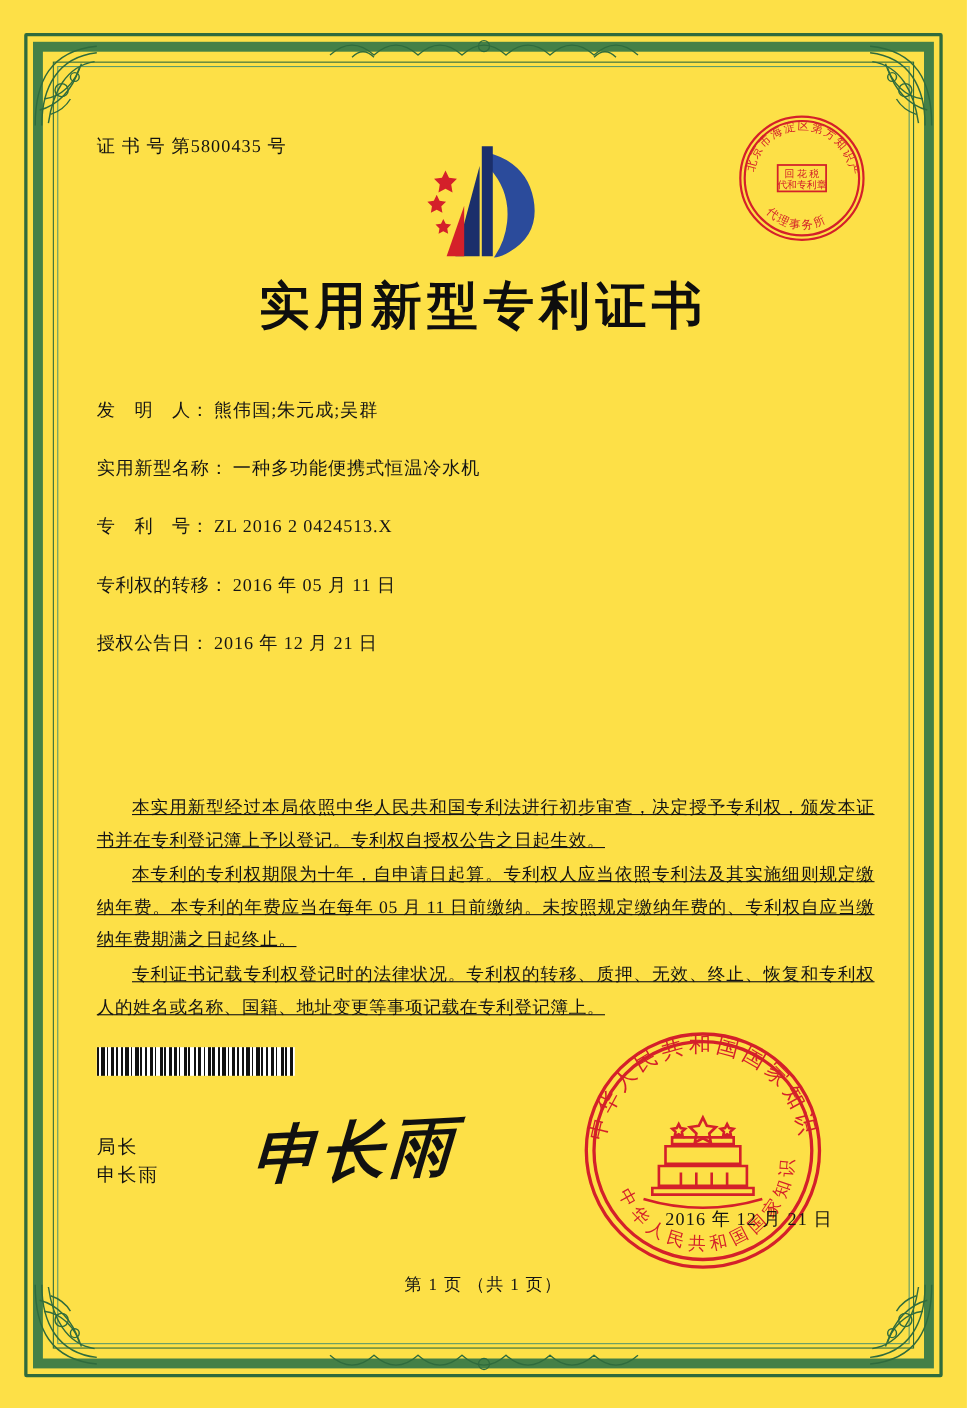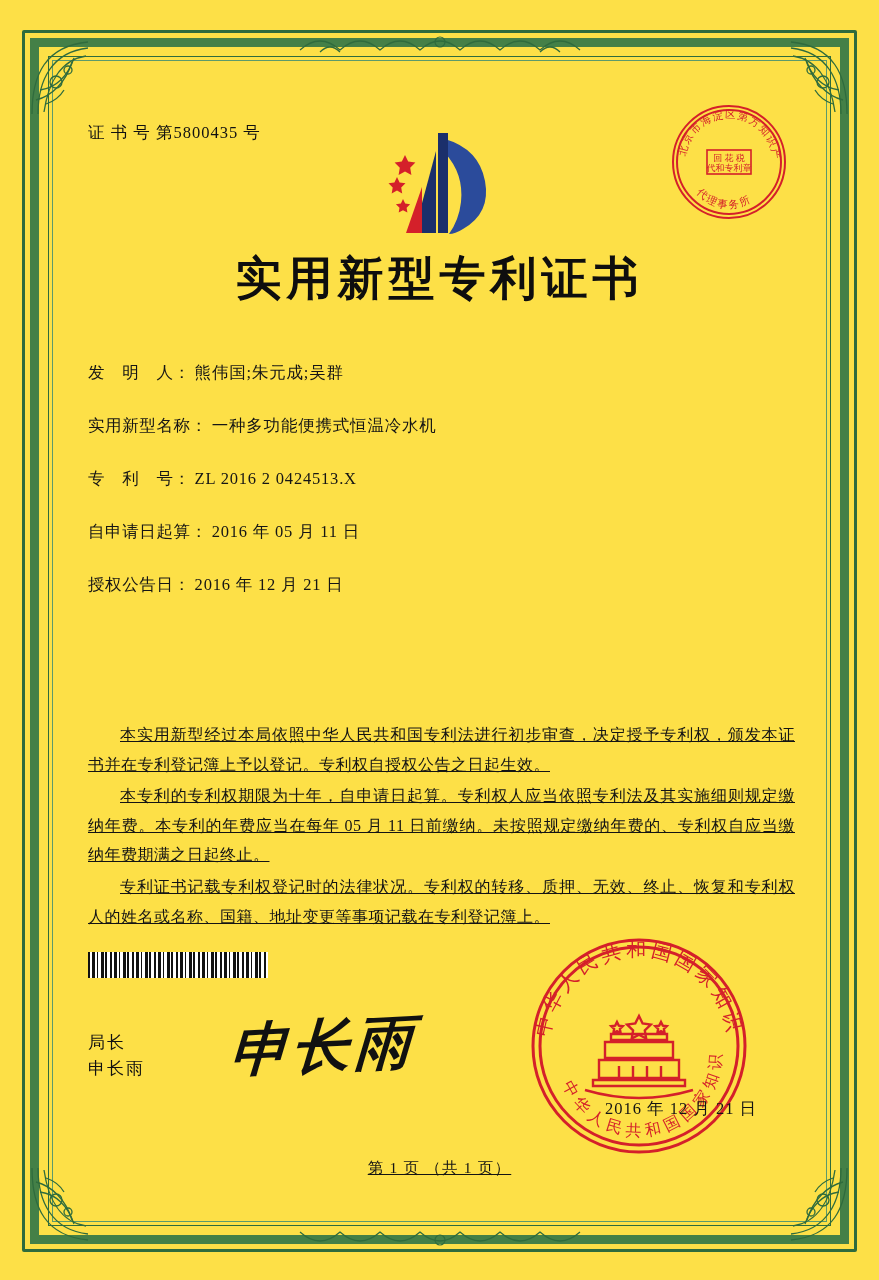--- a/index.html
+++ b/index.html
@@ -201,21 +201,20 @@
     color: #141414;
   }
 
   .page-footer {
     position: absolute;
     left: 0; right: 0; top: 1078px;
     text-align: center;
     font-size: 15.5px;
     letter-spacing: 1.2px;
     color: #141414;
-    text-decoration: underline;
   }
 </style>
 </head>
 <body>
 
 <div class="page">
 
   <div class="border-outer"></div>
   <div class="border-ornament"></div>
   <div class="border-inner"></div>
@@ -348,21 +347,21 @@
       </div>
       <div class="field-row">
         <span class="field-label">实用新型名称：</span>
         <span class="field-value">一种多功能便携式恒温冷水机</span>
       </div>
       <div class="field-row">
         <span class="field-label">专　利　号：</span>
         <span class="field-value">ZL 2016 2 0424513.X</span>
       </div>
       <div class="field-row">
-        <span class="field-label">自申请日起算：</span>
+        <span class="field-label">专利权的转移：</span>
         <span class="field-value">2016 年 05 月 11 日</span>
       </div>
       <div class="field-row">
         <span class="field-label">授权公告日：</span>
         <span class="field-value">2016 年 12 月 21 日</span>
       </div>
     </div>
 
     <div class="paragraphs">
       <p>本实用新型经过本局依照中华人民共和国专利法进行初步审查，决定授予专利权，颁发本证书并在专利登记簿上予以登记。专利权自授权公告之日起生效。</p>

